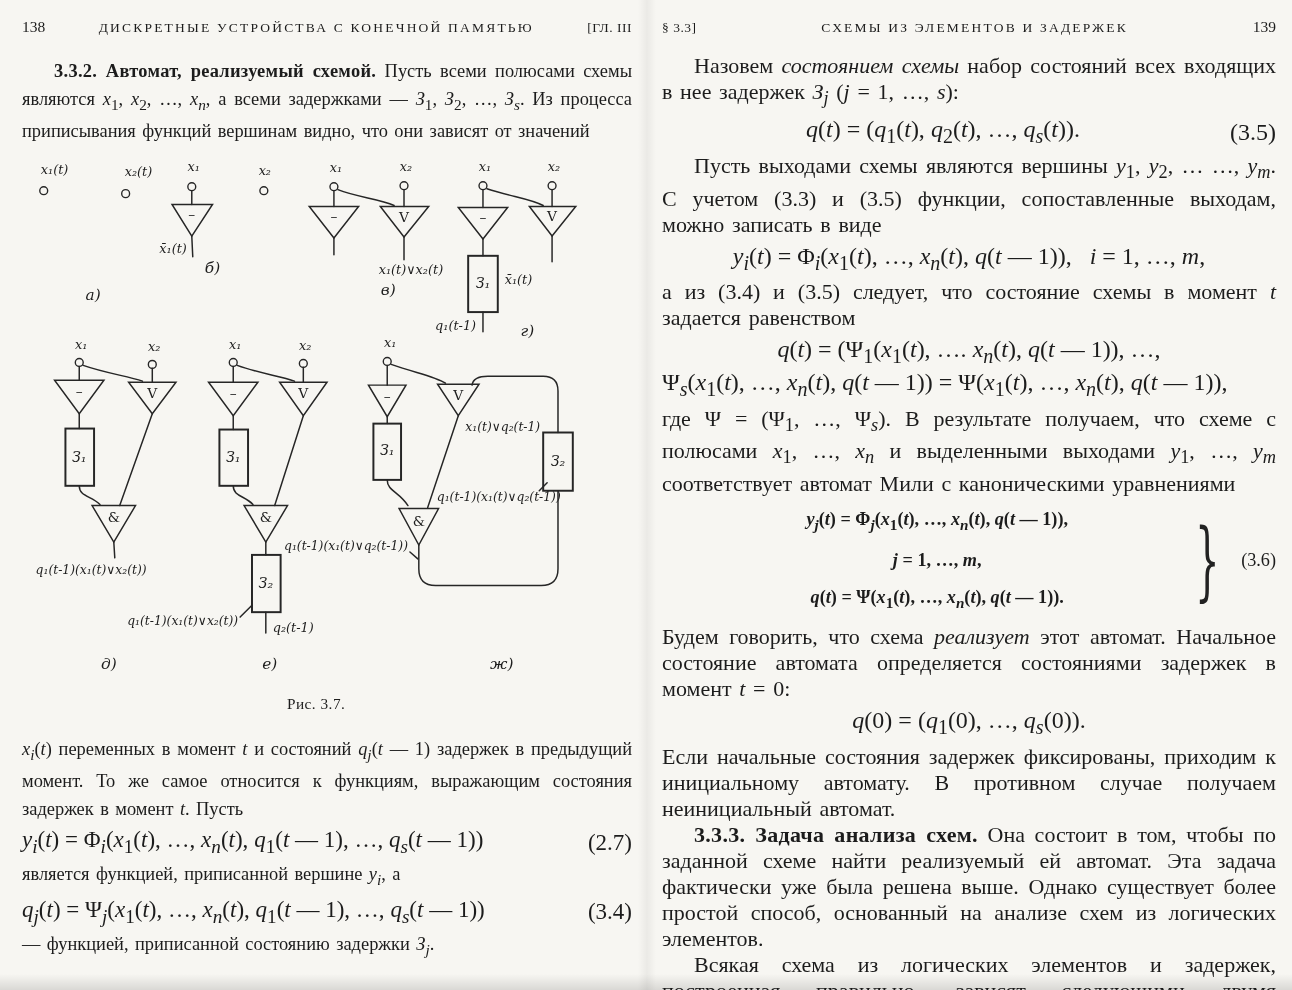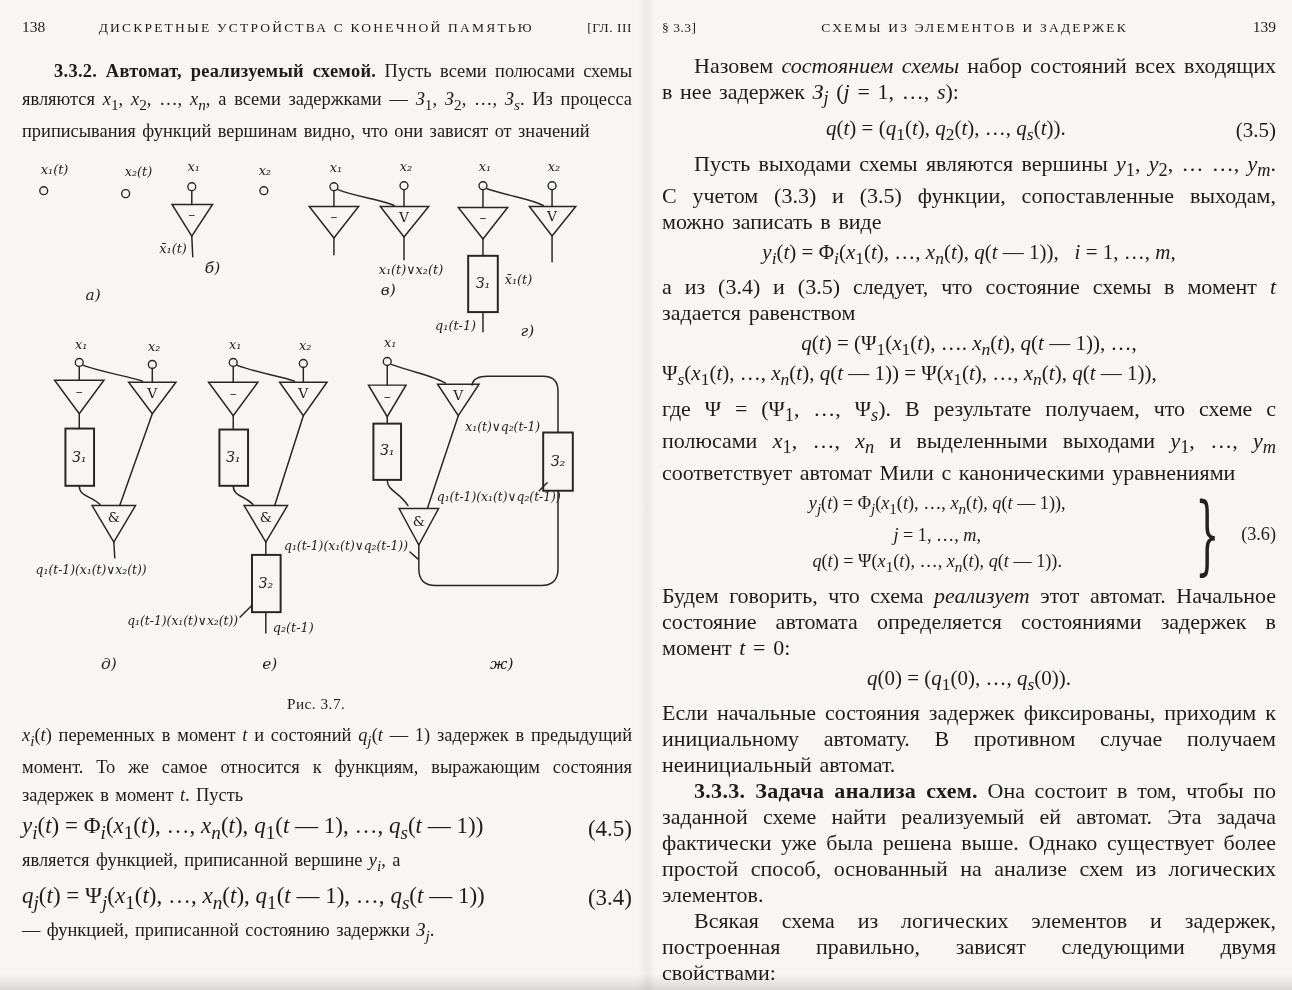--- a/index.html
+++ b/index.html
@@ -39,28 +39,28 @@
   }
   .pl{font-size:18.4px;line-height:27.5px;}
   .pr{font-size:22px;line-height:26px;}
   .indent{text-indent:32px;}
   .first-l{margin-top:22px;}
   .first-r{margin-top:17px;}
   b{letter-spacing:0.3px;}
 
   .eq{display:flex;align-items:center;white-space:nowrap;}
   .eq-l{font-size:23px;margin:4px 0 3px;}
-  .eq-r{font-size:21px;margin:5px 0 5px;}
+  .eq-r{font-size:24px;margin:5px 0 5px;}
   .eq-body{flex:1;text-align:center;}
   .eq-num{flex:none;margin-left:6px;}
   .eq-wide .eq-body{text-align:left;}
 
   .eq36{display:flex;align-items:center;margin:4px 0 3px;font-size:18.2px;}
   .eq36-lines{flex:1;text-align:center;padding-left:34px;}
-  .eq36-lines div{line-height:26px;white-space:nowrap;}
+  .eq36-lines div{line-height:37px;white-space:nowrap;font-weight:bold;}
   .brace{
     font-family:"DejaVu Serif",serif;font-size:86px;font-weight:400;
     line-height:0.85;transform:scaleX(0.45);margin:0 0 0 2px;color:#222;
   }
 
   .figure{margin-top:3px;}
   .figure svg{display:block;}
 
   
   .w{stroke:#262626;stroke-width:1.5;fill:none;stroke-linecap:round;}
@@ -232,25 +232,25 @@
           <path class="w" d="M402,402 L402,426 Q402,443 419,443 L526,443 Q543,443 543,426 L543,347"></path>
           <text class="flab-sm" text-anchor="end" x="391" y="407">q₁(t-1)(x₁(t)∨q₂(t-1))</text>
           <line class="w" x1="393" y1="409" x2="401" y2="416"></line>
           <text class="scap" text-anchor="middle" x="486" y="528">ж)</text>
         </g>
 
         <text class="fcap" text-anchor="middle" x="298" y="568">Рис. 3.7.</text>
       </svg>
     </div>
 
-    <p class="para pl" style="margin-top:4px"><i>x<sub>i</sub></i>(<i>t</i>) переменных в момент <i>t</i> и состояний <i>q<sub>j</sub></i>(<i>t</i> — 1) задержек в предыдущий момент. То же самое относится к функциям, выражающим состояния задержек в момент <i>t</i>. Пусть</p>
+    <p class="para pl" style="margin-top:18px"><i>x<sub>i</sub></i>(<i>t</i>) переменных в момент <i>t</i> и состояний <i>q<sub>j</sub></i>(<i>t</i> — 1) задержек в предыдущий момент. То же самое относится к функциям, выражающим состояния задержек в момент <i>t</i>. Пусть</p>
 
     <div class="eq eq-l eq-wide">
       <span class="eq-body"><i>y<sub>i</sub></i>(<i>t</i>) = Φ<sub><i>i</i></sub>(<i>x</i><sub>1</sub>(<i>t</i>), …, <i>x<sub>n</sub></i>(<i>t</i>), <i>q</i><sub>1</sub>(<i>t</i> — 1), …, <i>q<sub>s</sub></i>(<i>t</i> — 1))</span>
-      <span class="eq-num">(4.5)</span>
+      <span class="eq-num">(2.7)</span>
     </div>
 
     <p class="para pl">является функцией, приписанной вершине <i>y<sub>i</sub></i>, а</p>
 
     <div class="eq eq-l eq-wide">
       <span class="eq-body"><i>q<sub>j</sub></i>(<i>t</i>) = Ψ<sub><i>j</i></sub>(<i>x</i><sub>1</sub>(<i>t</i>), …, <i>x<sub>n</sub></i>(<i>t</i>), <i>q</i><sub>1</sub>(<i>t</i> — 1), …, <i>q<sub>s</sub></i>(<i>t</i> — 1))</span>
       <span class="eq-num">(3.4)</span>
     </div>
 
     <p class="para pl">— функцией, приписанной состоянию задержки <i>З<sub>j</sub></i>.</p>

